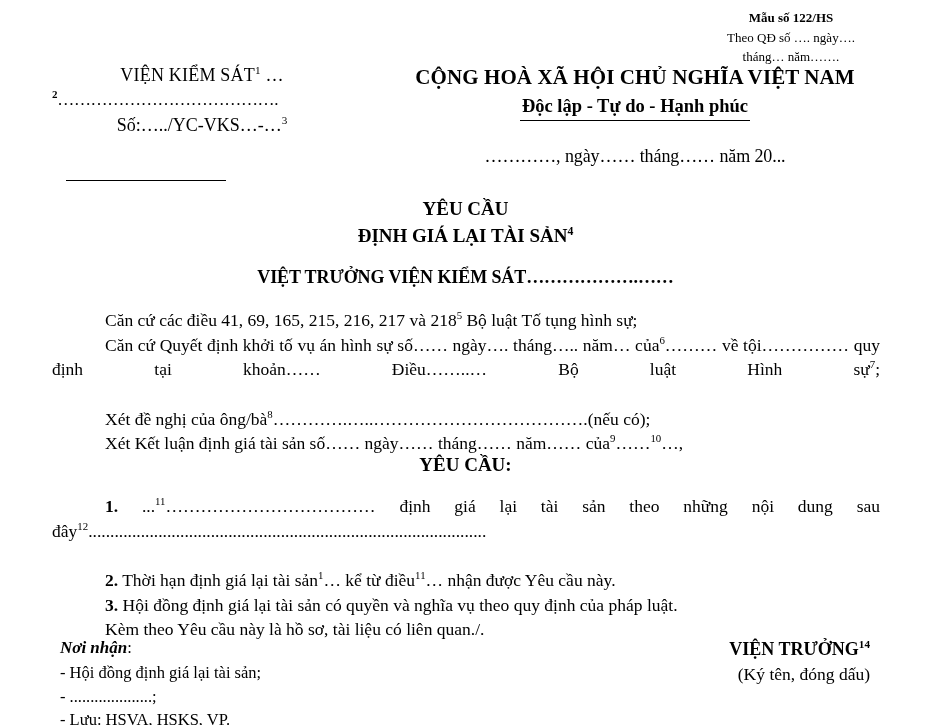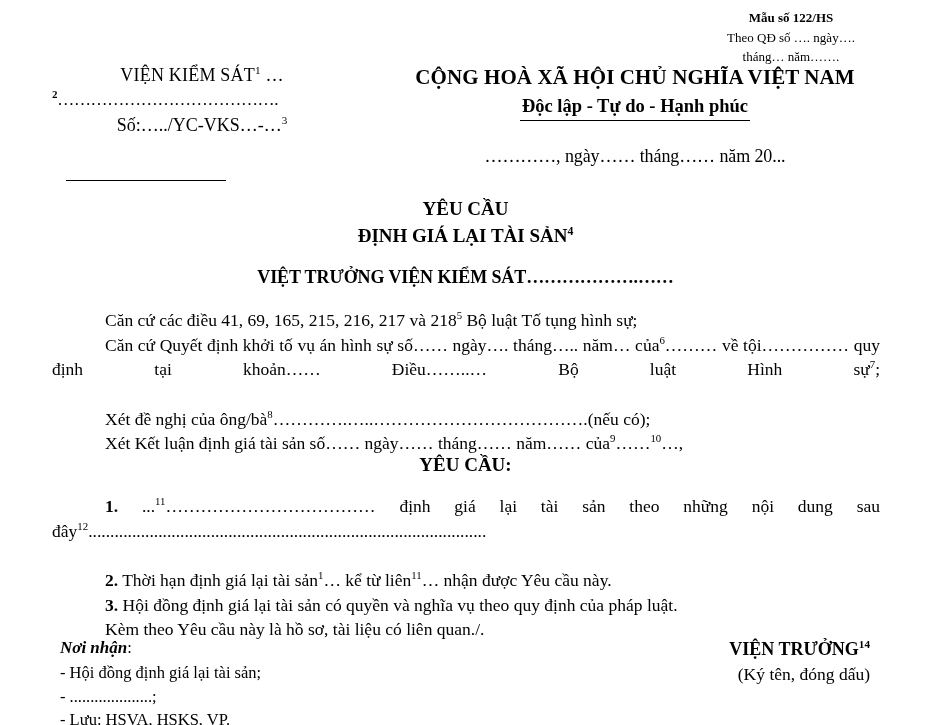--- a/index.html
+++ b/index.html
@@ -227,21 +227,21 @@
     <div class="p-plain"><span>Xét Kết luận định giá tài sản số…… ngày…… tháng…… năm…… của</span><sup>9</sup><span>……</span><sup>10</sup><span>…,</span></div>
 
   </div>
 
   <div class="request-heading">YÊU CẦU:</div>
 
   <div class="items">
 
     <div class="p-just"><span class="item-num">1.</span><span> ...</span><sup>11</sup><span>……………………………… định giá lại tài sản theo những nội dung sau đây</span><sup>12</sup><span>...........................................................................................</span></div>
 
-    <div class="p-plain"><span class="item-num">2.</span><span> Thời hạn định giá lại tài sản</span><sup>1</sup><span>… kể từ liên</span><sup>11</sup><span>… nhận được Yêu cầu này.</span></div>
+    <div class="p-plain"><span class="item-num">2.</span><span> Thời hạn định giá lại tài sản</span><sup>1</sup><span>… kể từ điều</span><sup>11</sup><span>… nhận được Yêu cầu này.</span></div>
 
     <div class="p-plain"><span class="item-num">3.</span><span> Hội đồng định giá lại tài sản có quyền và nghĩa vụ theo quy định của pháp luật.</span></div>
 
     <div class="p-plain">Kèm theo Yêu cầu này là hồ sơ, tài liệu có liên quan./.</div>
 
   </div>
 
   <div class="footer">
 
     <div class="recipients">

